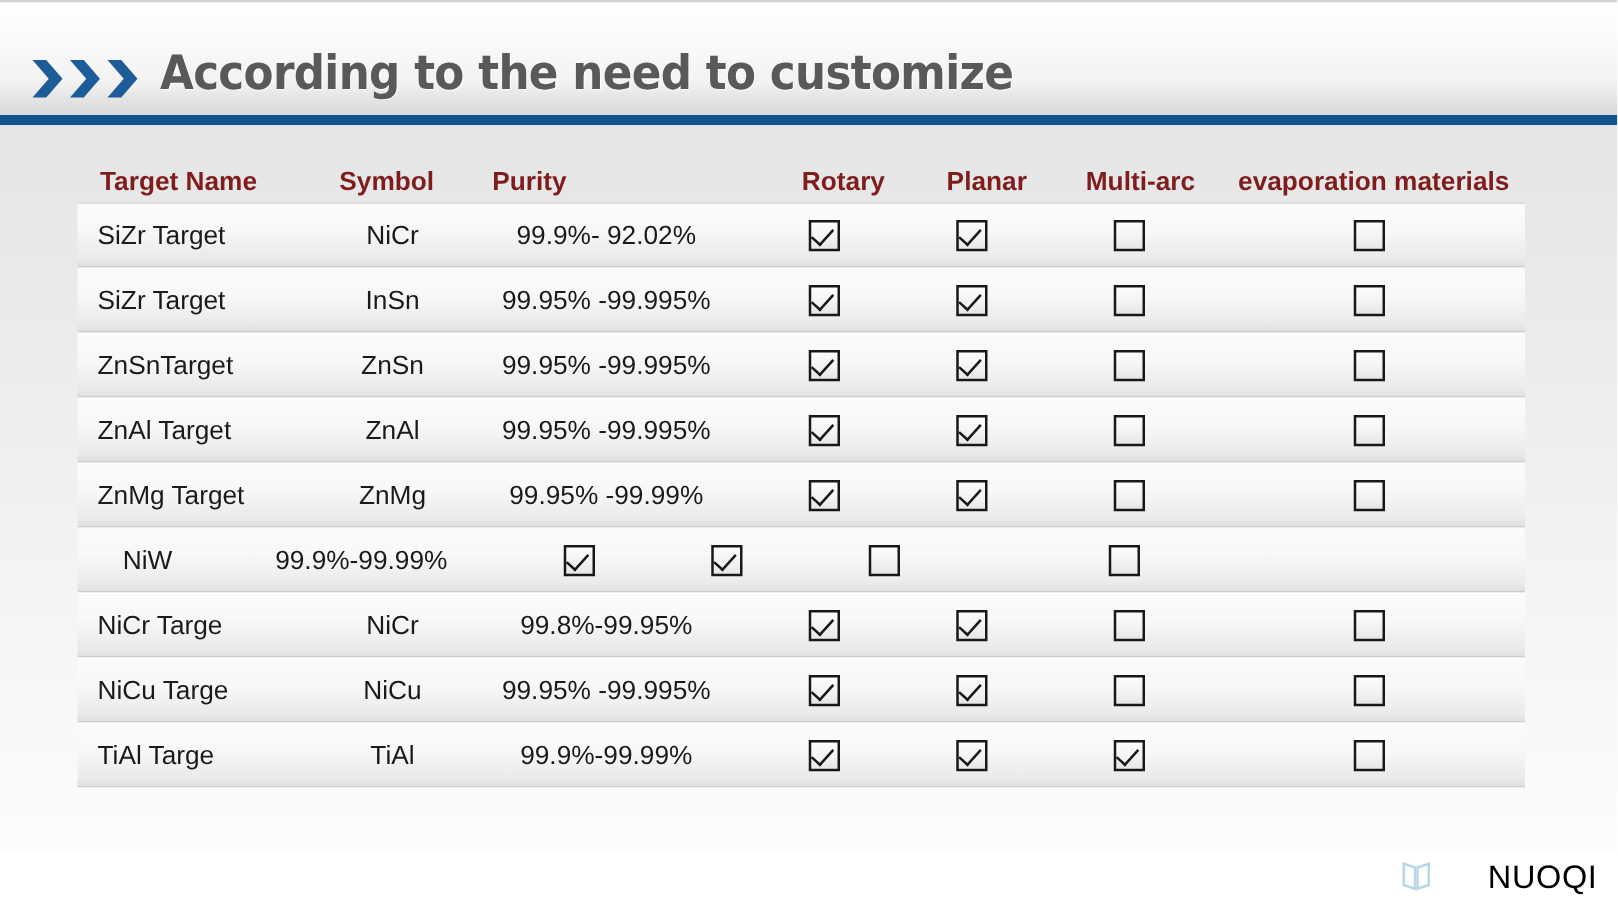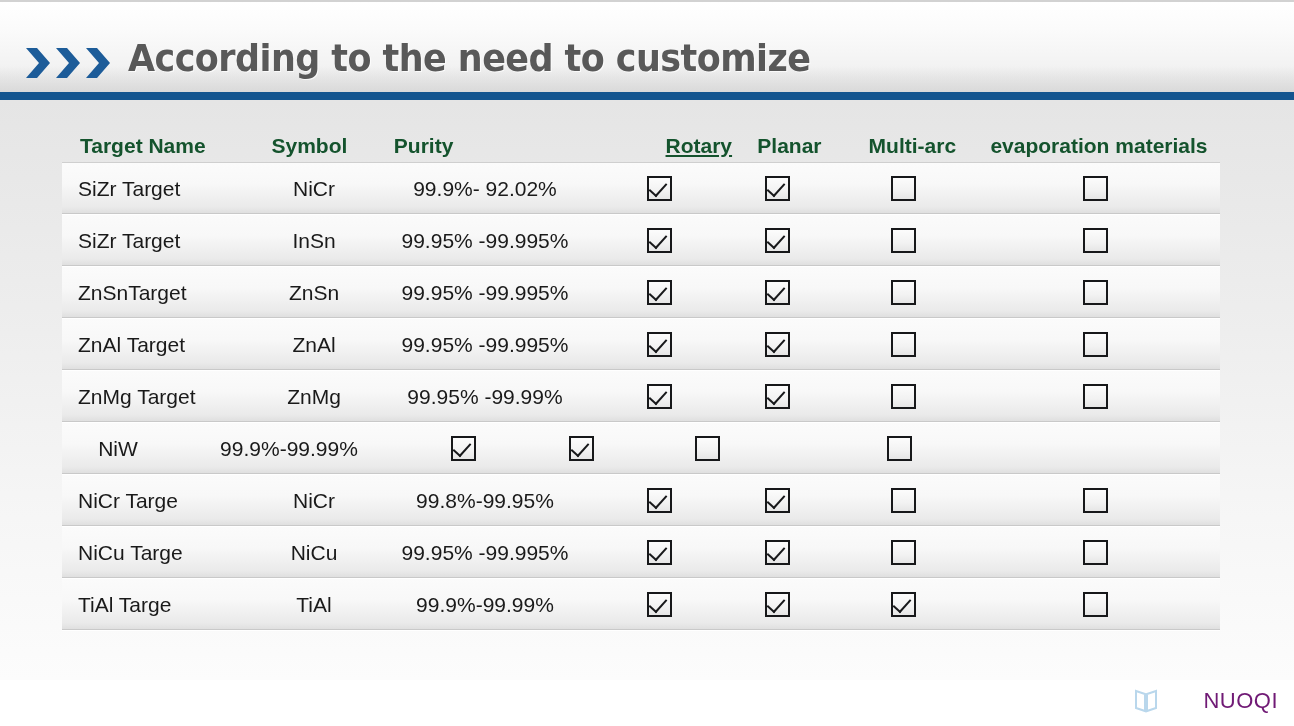--- a/index.html
+++ b/index.html
@@ -121,31 +121,31 @@
   .thead {
     display: flex;
     align-items: flex-end;
     height: 44px;
     padding-left: 2px;
   }
   .th {
     font-family: "Liberation Sans", sans-serif;
     font-size: 21px;
     font-weight: bold;
-    color: #14532d;
+    color: #7f1d1d;
     white-space: nowrap;
     line-height: 1;
     padding-bottom: 6px;
   }
 
   
   .c-name   { width: 196px; text-align: left;   padding-left: 16px; box-sizing: border-box; }
   .c-symbol { width: 112px; text-align: center; }
   .c-purity { width: 230px; text-align: center; }
-  .c-rot    { width: 118px; text-align: right; text-decoration: underline; }
+  .c-rot    { width: 118px; text-align: center; }
   .c-pla    { width: 118px; text-align: center; }
   .c-arc    { width: 135px; text-align: center; }
   .c-evap   { width: 249px; text-align: center; }
 
   .thead .c-name   { text-align: left; padding-left: 16px; }
   .thead .c-purity { text-align: left; padding-left: 30px; }
   .thead .c-evap   { text-align: center; margin-top: 12px; }
 
   .rows {
     border-top: 1px solid #cfcfcf;
@@ -208,23 +208,23 @@
     right: 16px;
     bottom: 12px;
     display: flex;
     align-items: center;
     gap: 5px;
     z-index: 5;
   }
   .logo-mark { width: 24px; height: 26px; display: block; }
   .logo-text {
     font-family: "Liberation Sans", sans-serif;
-    font-size: 22px;
+    font-size: 26px;
     letter-spacing: 0.5px;
-    color: #701a75;
+    color: #000000;
     line-height: 1;
     margin-left: 40px;
   }
 </style>
 </head>
 <body>
 
 <div class="slide">
 
   <div class="top-rule"></div>

